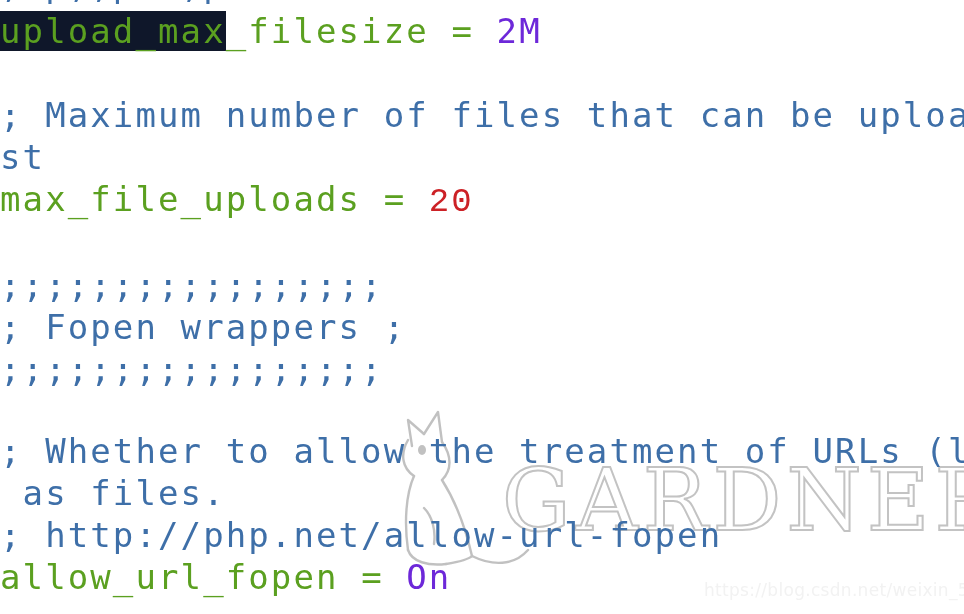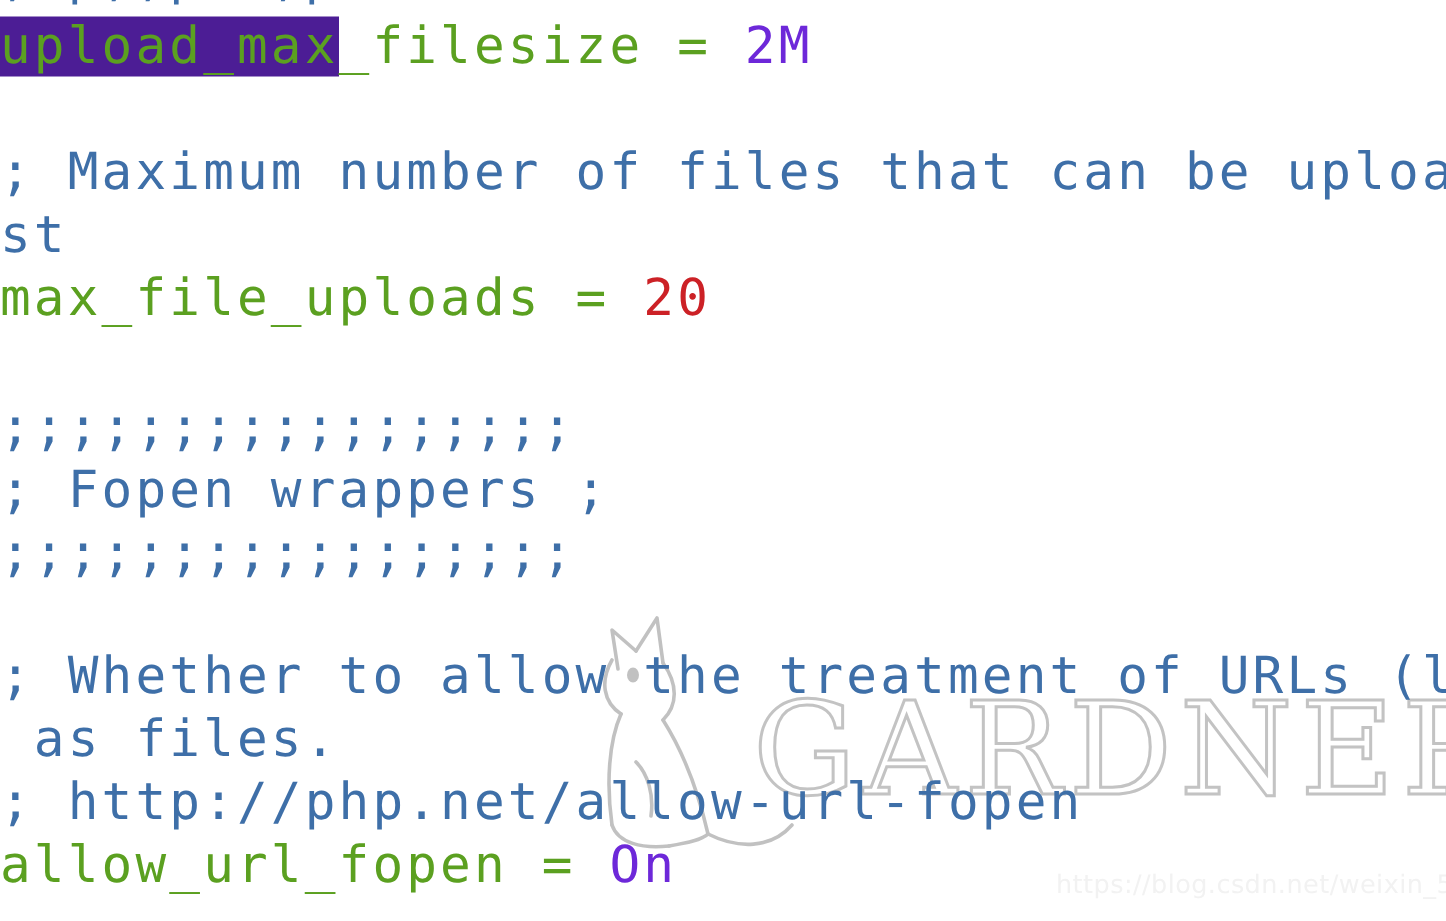--- a/index.html
+++ b/index.html
@@ -37,23 +37,23 @@
     left: 0;
     white-space: pre;
     height: 42px;
   }
 
   .tok { white-space: pre; }
 
   .c-key      { color: #5ba020; }          
   .c-op       { color: #5ba020; }          
   .c-val-dark { color: #6d28d9; }          
-  .c-val-num  { color: #cc2126; }          
+  .c-val-num  { color: #cc2126; font-family: Liberation Mono, monospace; }          
   .c-comment  { color: #3e6fa8; }          
-  .hl         { background: #4c1d95; }      
+  .hl         { background: #0f172a; }      
 
   
   #partial-top {
     position: absolute;
     left: 0;
     top: -36px;
     color: #3e6fa8;
     font-size: 34px;
     line-height: 42px;
     letter-spacing: 2.1px;

